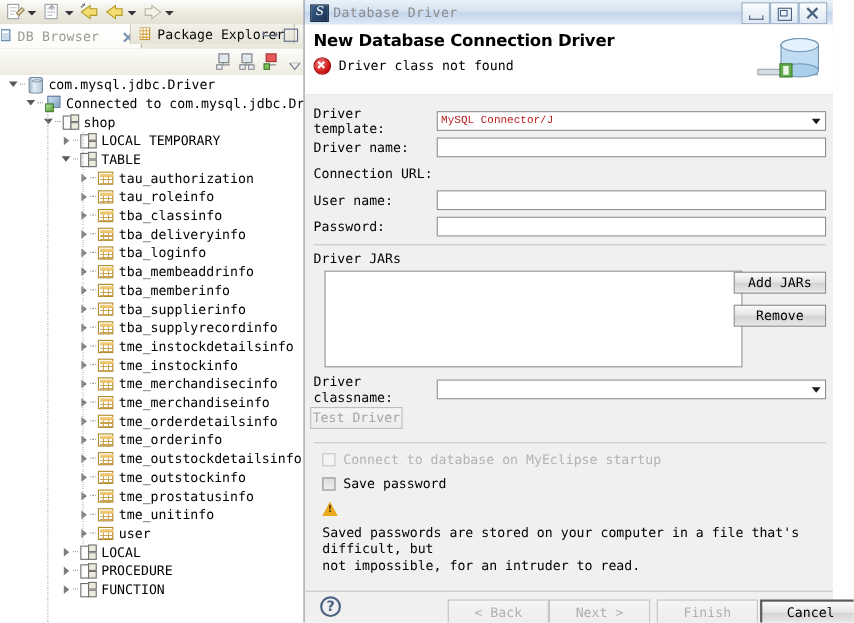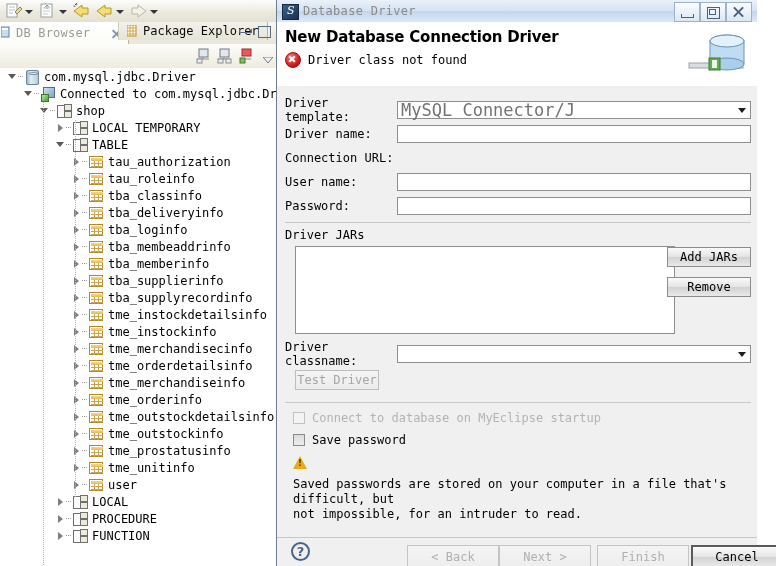--- a/index.html
+++ b/index.html
@@ -119,21 +119,21 @@
   .err-ico::after{transform:rotate(-45deg);}
   .err-txt{font-size:12px;color:#000;}
   #db-art{position:absolute;right:10px;top:5px;width:62px;height:56px;}
 
   #dlg-body{position:absolute;left:0;top:86px;right:0;bottom:28px;background:#f0f0f0;}
 
   .frow{position:absolute;left:8px;right:6px;height:20px;display:flex;align-items:center;}
   .flabel{width:112px;flex:0 0 112px;font-size:12px;color:#000;}
   .fctl{flex:1;height:18px;background:#fff;border:1px solid #8e8e8e;
     display:flex;align-items:center;padding:0 3px;box-sizing:border-box;}
-  .fctl .val{font-size:17px;color:#737373;white-space:nowrap;overflow:hidden;}
+  .fctl .val{font-size:10px;color:#b91c1c;white-space:nowrap;overflow:hidden;font-family:Liberation Mono, monospace;}
   .combo{position:relative;padding-right:16px;}
   .combo .ar{position:absolute;right:4px;top:6px;width:0;height:0;
     border-left:4px solid transparent;border-right:4px solid transparent;border-top:5px solid #1b1b1b;}
 
   .sep{position:absolute;left:8px;right:6px;height:1px;background:#c8c8c8;}
   .grp-label{position:absolute;left:8px;font-size:12px;color:#000;}
   #jar-list{position:absolute;left:18px;top:253px;width:380px;height:88px;
     background:#fff;border:1px solid #8e8e8e;box-sizing:border-box;}
   .sbtn{position:absolute;right:6px;width:84px;height:20px;
     background:linear-gradient(to bottom,#fafafa 0%,#e4e4e4 48%,#d2d2d2 52%,#e9e9e9 100%);
@@ -409,29 +409,29 @@
           <span class="ic-tbl" style="display: block; position: relative;"></span>
         </span>
         <span class="txt">tme_merchandisecinfo</span>
       </div>
       <div class="trow" style="padding-left: 72px;">
         <span class="arrow closed"></span>
         <span class="dots"></span>
         <span class="ic">
           <span class="ic-tbl" style="display: block; position: relative;"></span>
         </span>
+        <span class="txt">tme_merchandiseinfo</span>
+      </div>
+      <div class="trow" style="padding-left: 72px;">
+        <span class="arrow closed"></span>
+        <span class="dots"></span>
+        <span class="ic">
+          <span class="ic-tbl" style="display: block; position: relative;"></span>
+        </span>
         <span class="txt">tme_orderdetailsinfo</span>
-      </div>
-      <div class="trow" style="padding-left: 72px;">
-        <span class="arrow closed"></span>
-        <span class="dots"></span>
-        <span class="ic">
-          <span class="ic-tbl" style="display: block; position: relative;"></span>
-        </span>
-        <span class="txt">tme_merchandiseinfo</span>
       </div>
       <div class="trow" style="padding-left: 72px;">
         <span class="arrow closed"></span>
         <span class="dots"></span>
         <span class="ic">
           <span class="ic-tbl" style="display: block; position: relative;"></span>
         </span>
         <span class="txt">tme_orderinfo</span>
       </div>
       <div class="trow" style="padding-left: 72px;">
@@ -580,21 +580,21 @@
     <div class="sbtn" style="top:191px;">Remove</div>
 
     <div class="frow" style="top:258px;">
       <span class="flabel">Driver classname:</span>
       <span class="fctl combo">
         <span class="val"></span>
         <span class="ar"></span>
       </span>
     </div>
 
-    <div class="sbtn dis" style="left:18px;right:auto;width:84px;top:284px;">Test Driver</div>
+    <div class="sbtn dis" style="left:5px;right:auto;width:84px;top:284px;">Test Driver</div>
 
     <div class="sep" style="top:316px;"></div>
 
     <div class="cbrow" style="top:325px;">
       <span class="cbox dis"></span>
       <span class="cbtxt dis">Connect to database on MyEclipse startup</span>
     </div>
     <div class="cbrow" style="top:347px;">
       <span class="cbox inset"></span>
       <span class="cbtxt">Save password</span>

